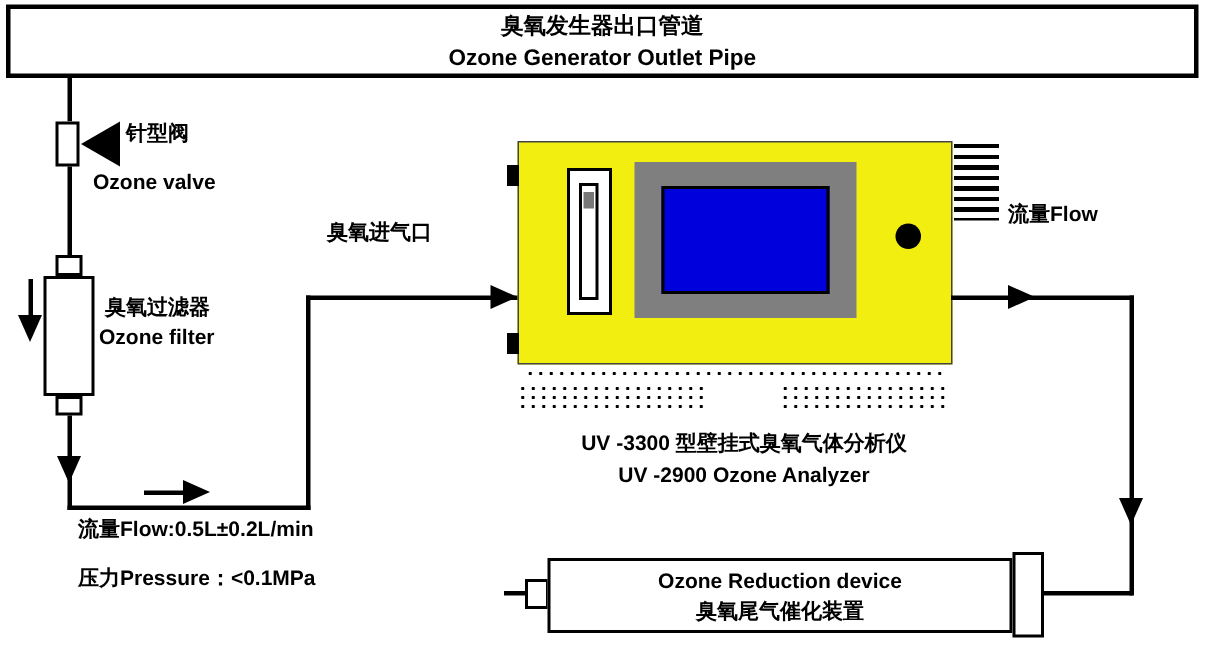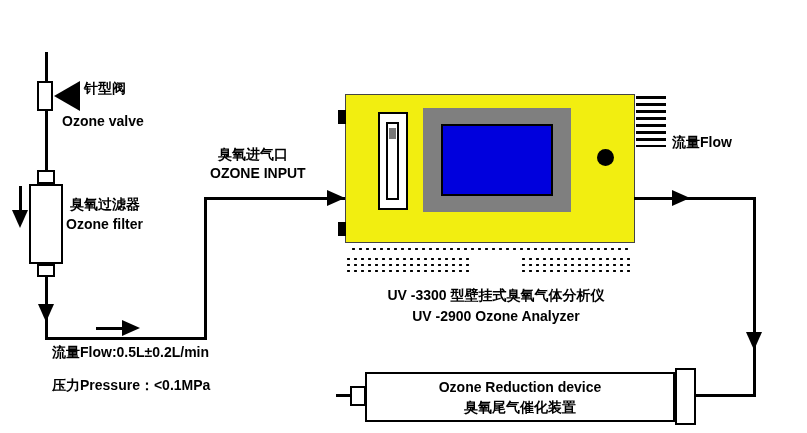--- a/index.html
+++ b/index.html
@@ -55,20 +55,24 @@
     display: flex; flex-direction: column; align-items: center; justify-content: center;
     font-size: 14px; line-height: 20px; text-align: center; }
   .caption { position: absolute; left: 345px; top: 285px; width: 302px;
     text-align: center; font-size: 14px; line-height: 21px; }
 </style>
 </head>
 <body>
 
 <div class="canvas">
 
+  <div class="top-pipe">
+    <div>臭氧发生器出口管道</div>
+    <div>Ozone Generator Outlet Pipe</div>
+  </div>
 
   <div class="line" style="left:45px;top:52px;width:3px;height:29px"></div>
 
   <div class="valve-body"></div>
   <div class="valve-cone"></div>
   <div class="lbl" style="left:84px;top:80px">针型阀</div>
   <div class="lbl" style="left:62px;top:113px">Ozone valve</div>
 
   <div class="line" style="left:45px;top:111px;width:3px;height:59px"></div>
 
@@ -88,21 +92,20 @@
   <div class="line" style="left:96px;top:327px;width:28px;height:3px"></div>
   <div class="ar" style="left:122px;top:320px"></div>
   <div class="line" style="left:204px;top:197px;width:3px;height:143px"></div>
   <div class="line" style="left:204px;top:197px;width:142px;height:3px"></div>
   <div class="ar" style="left:327px;top:190px"></div>
 
   <div class="lbl" style="left:52px;top:344px">流量Flow:0.5L±0.2L/min</div>
   <div class="lbl" style="left:52px;top:377px">压力Pressure：&lt;0.1MPa</div>
 
   <div class="lbl" style="left:218px;top:146px">臭氧进气口</div>
-  <div class="lbl" style="left:210px;top:165px">OZONE INPUT</div>
 
   <div class="analyzer"></div>
   <div class="tab" style="left:338px;top:110px"></div>
   <div class="tab" style="left:338px;top:222px"></div>
   <div class="flowmeter"></div>
   <div class="flowtube"></div>
   <div class="flowfloat"></div>
   <div class="bezel"></div>
   <div class="screen"></div>
   <div class="knob"></div>

